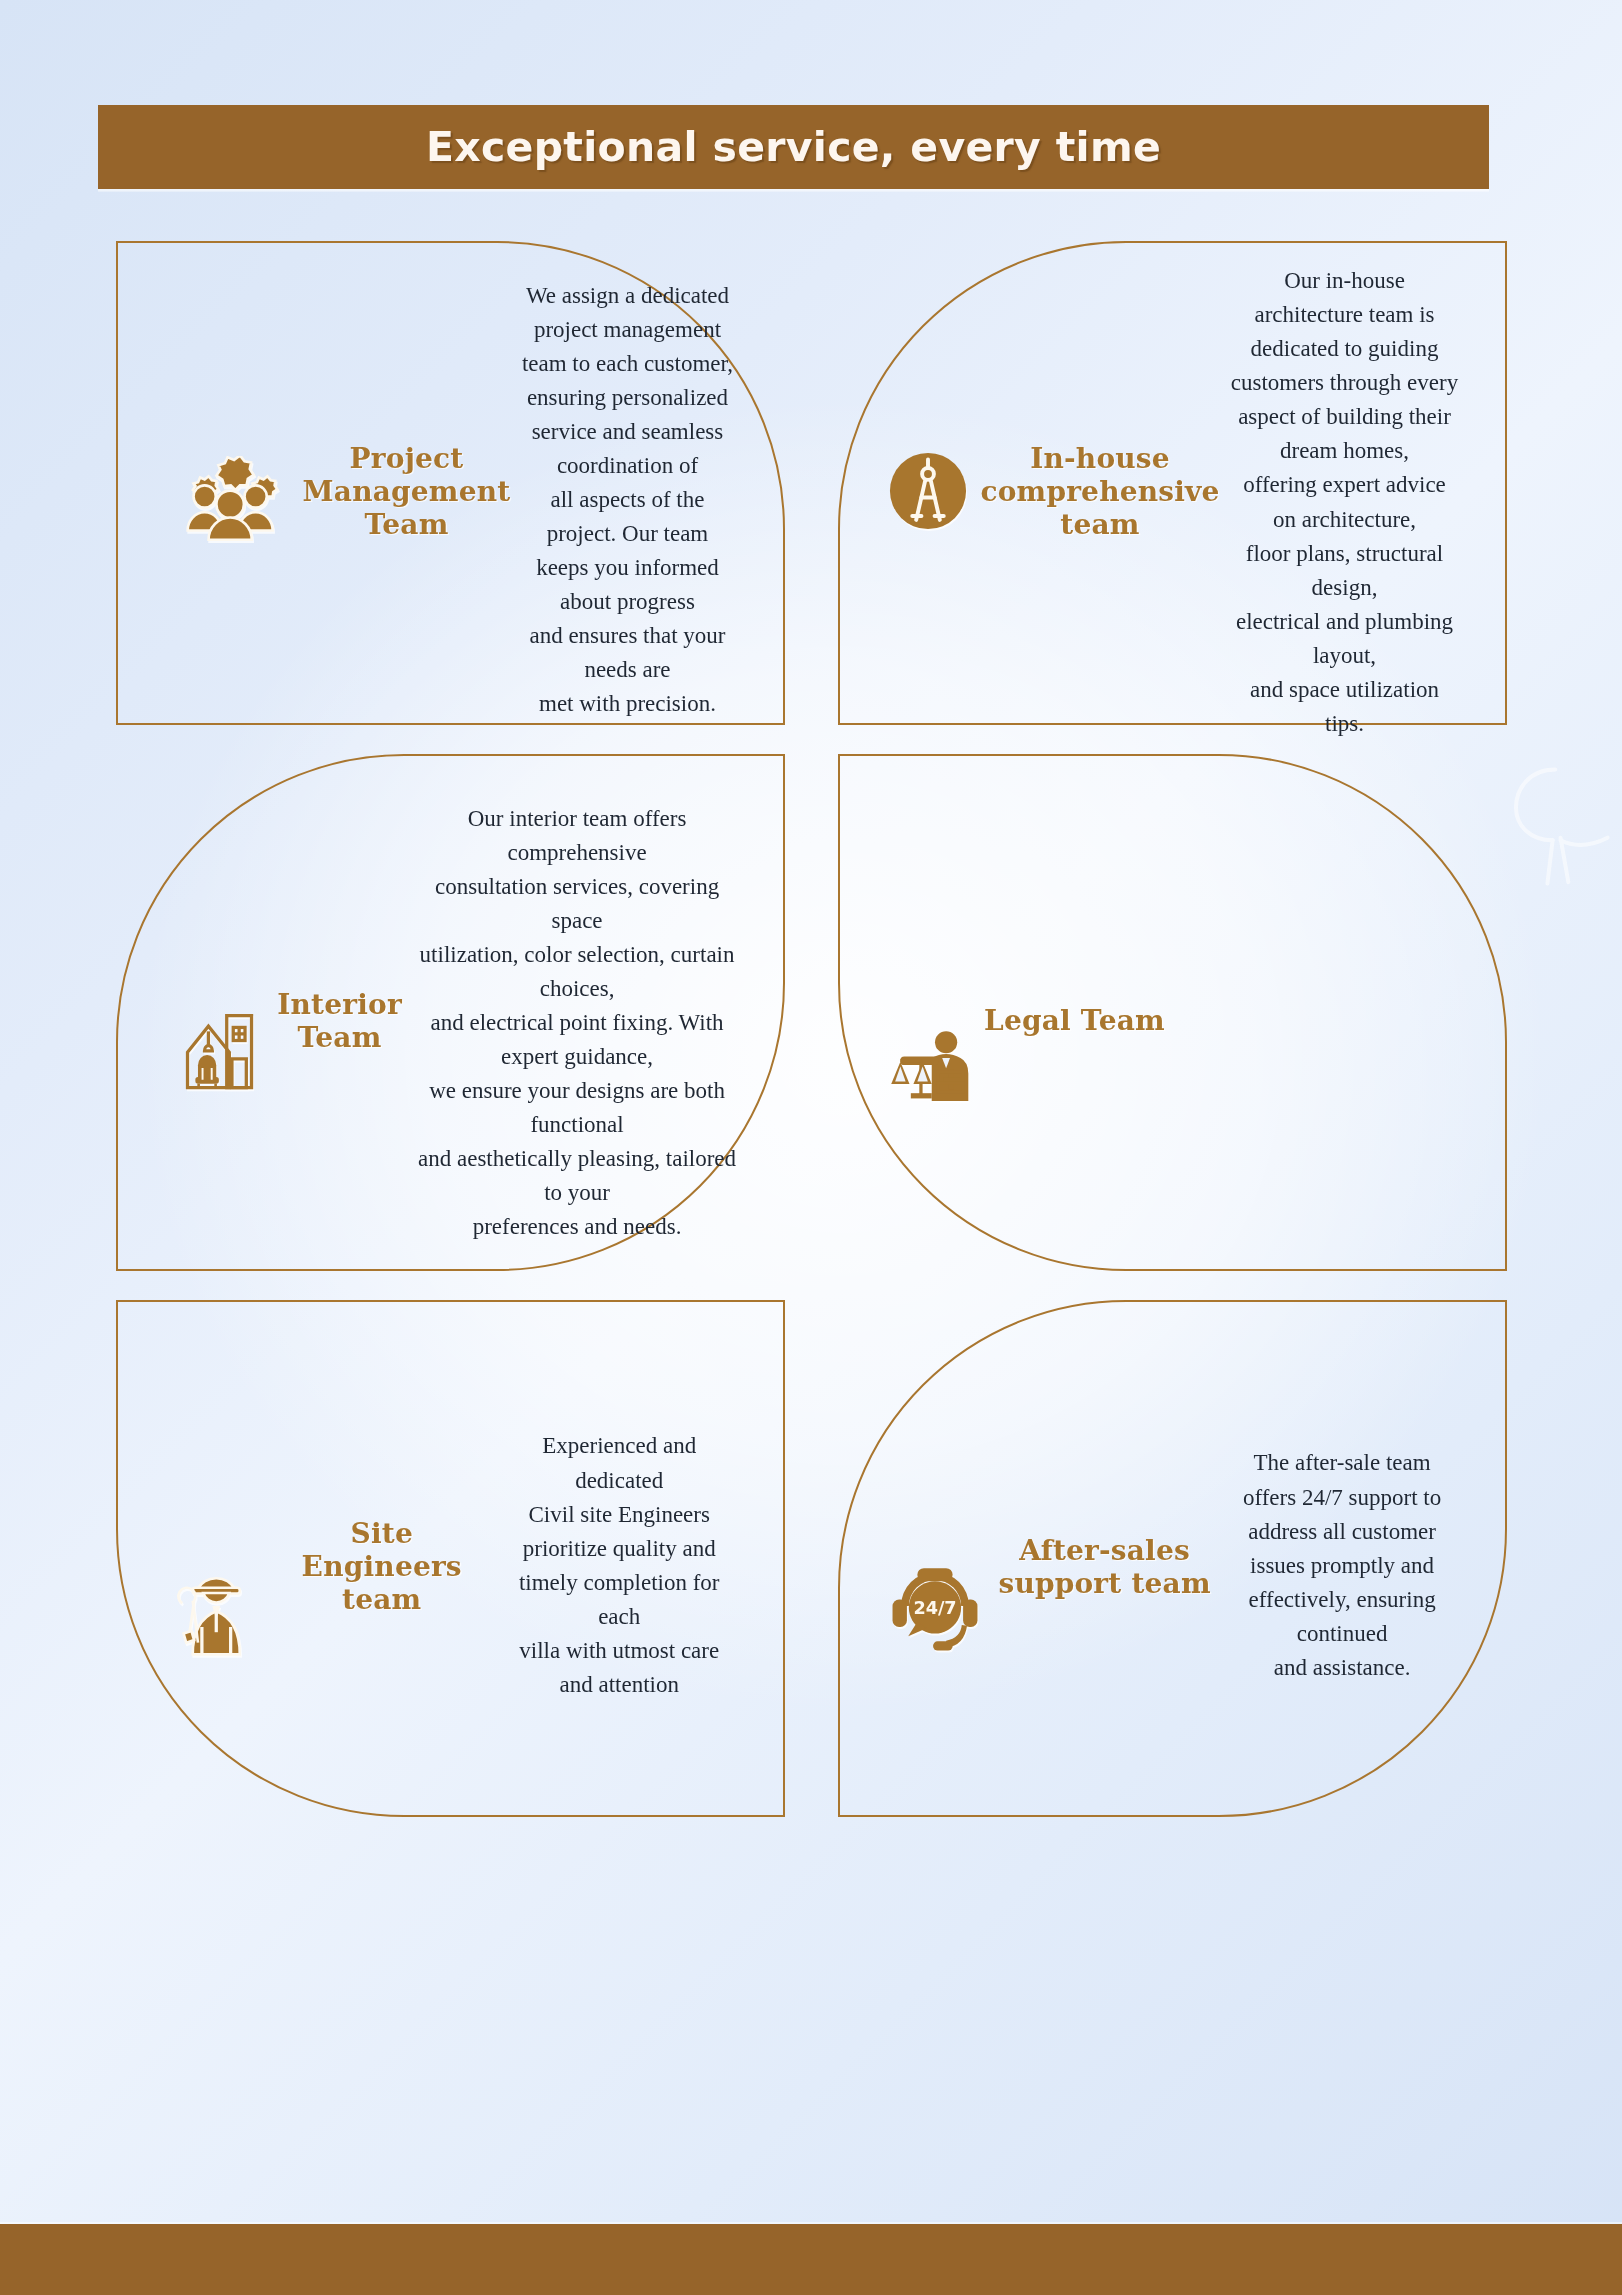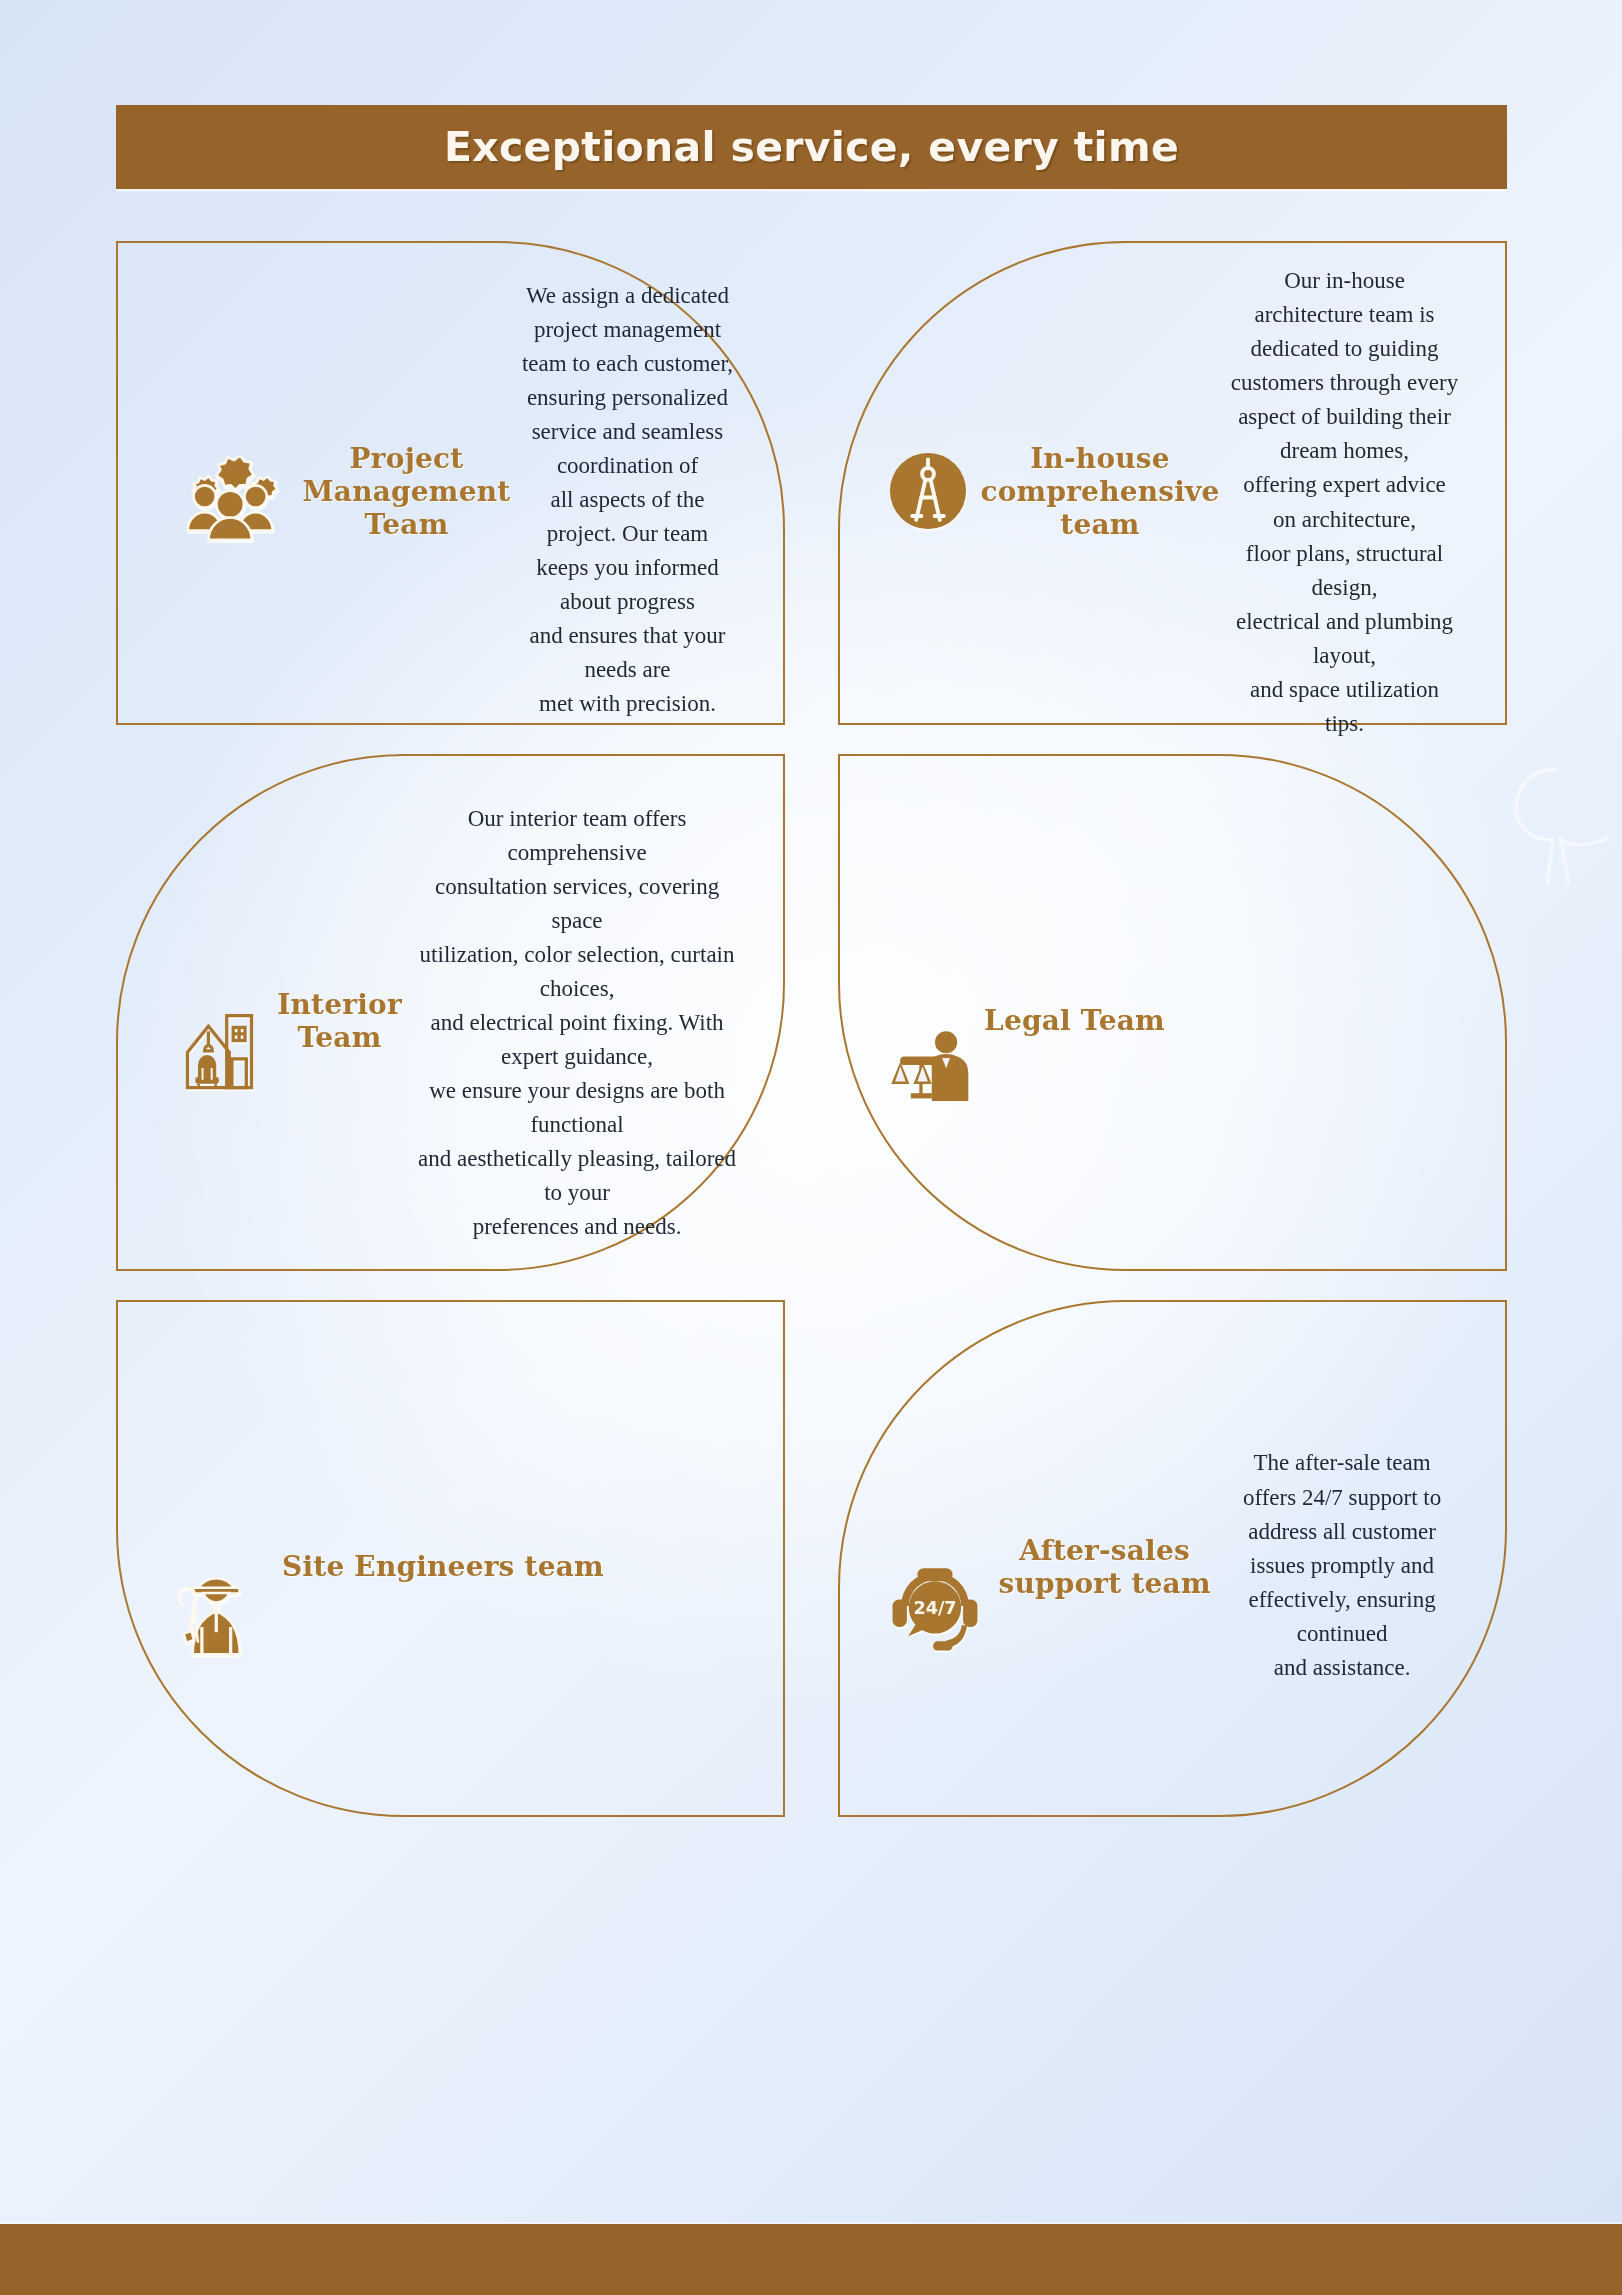--- a/index.html
+++ b/index.html
@@ -15,21 +15,21 @@
     background:
       radial-gradient(ellipse 982px 916px at 52% 46%, rgba(255,255,255,.92) 0%, rgba(255,255,255,.55) 42%, rgba(255,255,255,0) 72%),
       linear-gradient(135deg,#d7e4f6 0%,#e3ecfa 28%,#eef4fd 50%,#e2ecfa 74%,#d6e3f6 100%);
   }
   .watermark{
     position:absolute;left:1495px;top:746px;width:131px;height:144px;
     opacity:.55;pointer-events:none;
   }
   
   .title-banner{
-    position:absolute;left:116px;top:105px;width:1391px;height:84px;
+    position:absolute;left:98px;top:105px;width:1391px;height:84px;
     background:#96642a;
     box-shadow:0 2.6px 0 rgba(255,255,255,.55);
     display:flex;align-items:center;justify-content:center;
   }
   .title-banner .t{
     font-family:"DejaVu Sans", sans-serif;
     font-weight:bold;
     font-size:41px;
     color:#fdf6ef;
     letter-spacing:0.3px;
@@ -279,20 +279,24 @@
             <path d="M30 106 l12 -4 4 14 -12 4z"></path>
           </g>
           <g stroke="#fdf8ee" stroke-width="5" fill="none">
             <path d="M80 72 L80 104"></path>
             <path d="M58 96 L58 138 M102 96 L102 138"></path>
           </g>
           <path d="M74 64 L80 84 L86 64 Z" fill="#fdf8ee"></path>
         </svg>
       </div>
       <div class="card-title">Site Engineers team</div>
+      <div class="card-body">Experienced and dedicated
+Civil site Engineers prioritize quality and
+timely completion for each
+villa with utmost care and attention</div>
     </div>
 
     <div class="card c-tl-br2 v-f">
       <div class="icon-wrap">
         <svg width="98" height="92" viewBox="0 0 150 140">
           <g fill="#a8762e">
 
             <path d="M75 12 a52 52 0 0 1 52 52 l-12 0 a40 40 0 0 0 -80 0 l-12 0 a52 52 0 0 1 52 -52z"></path>
             <rect x="48" y="6" width="54" height="20" rx="10"></rect>
 

